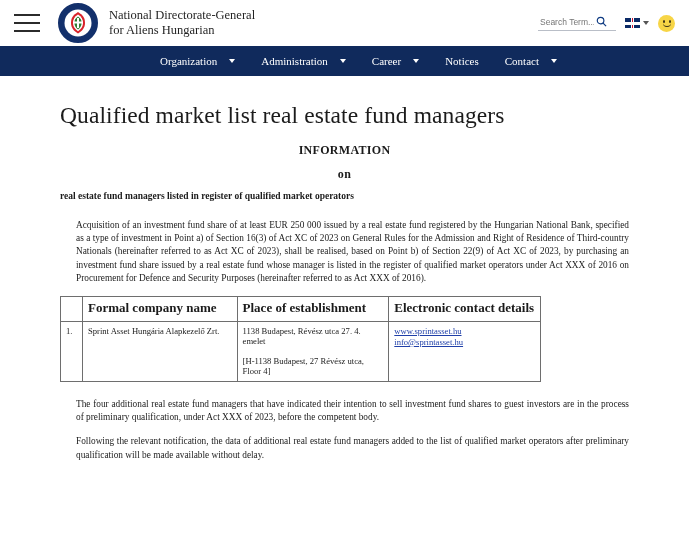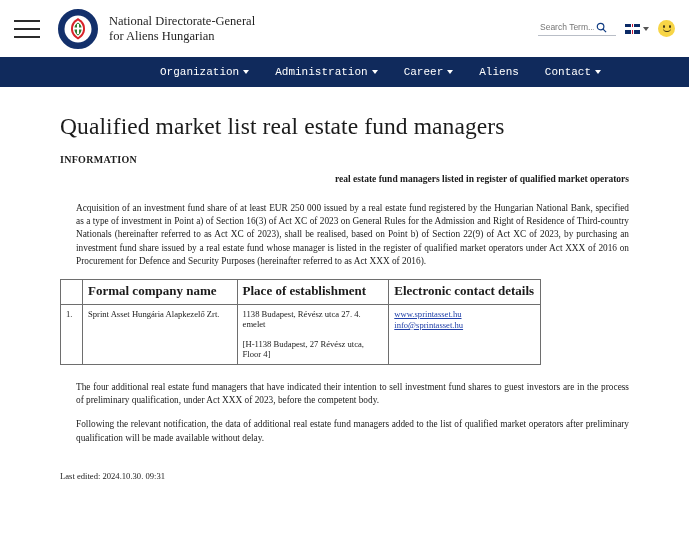--- a/index.html
+++ b/index.html
@@ -11,21 +11,21 @@
     width: 689px;
     height: 553px;
     background: #ffffff;
     font-family: "Liberation Serif", serif;
     color: #1a1a1a;
     overflow: hidden;
   }
 
   
   .header {
-    height: 57px;
+    height: 46px;
     display: flex;
     align-items: center;
     padding: 0 14px;
     background: #ffffff;
     position: relative;
   }
   .hamburger {
     width: 26px;
     height: 18px;
     display: flex;
@@ -148,25 +148,25 @@
   .navbar {
     background: #102a5c;
     height: 30px;
     display: flex;
     align-items: center;
     padding-left: 160px;
     gap: 26px;
   }
   .nav-item {
     color: #ffffff;
-    font-family: Liberation Mono, monospace;
+    font-family: Liberation Serif, serif;
     font-size: 11px;
     display: flex;
     align-items: center;
-    gap: 4px;
+    gap: 12px;
     cursor: pointer;
     white-space: nowrap;
   }
   .nav-item .dcaret {
     width: 0; height: 0;
     border-left: 3px solid transparent;
     border-right: 3px solid transparent;
     border-top: 4px solid #ffffff;
     display: inline-block;
   }
@@ -177,30 +177,31 @@
   }
   .page-title {
     font-family: "Liberation Serif", serif;
     font-size: 23.5px;
     font-weight: 400;
     color: #1b1b1b;
     margin: 26px 0 14px 0;
     letter-spacing: 0.1px;
   }
   .subline {
+    text-align: center;
     font-family: "Liberation Serif", serif;
     font-weight: bold;
-    font-size: 10px;
+    font-size: 12px;
     color: #1b1b1b;
     margin: 0 0 9px 0;
     letter-spacing: 0.3px;
   }
   .subline.thin { font-weight: bold; }
   .subline2 {
-    text-align: right;
+    text-align: left;
     font-family: "Liberation Serif", serif;
     font-weight: bold;
     font-size: 9.5px;
     margin: 0 0 18px 0;
     color: #1b1b1b;
   }
   .para {
     font-family: "Liberation Serif", serif;
     font-size: 9.3px;
     line-height: 13.2px;
@@ -311,33 +312,34 @@
   </div>
   <div class="nav-item">
     <span>Administration</span>
     <span class="dcaret"></span>
   </div>
   <div class="nav-item">
     <span>Career</span>
     <span class="dcaret"></span>
   </div>
   <div class="nav-item">
-    <span>Aliens</span>
+    <span>Notices</span>
   </div>
   <div class="nav-item">
     <span>Contact</span>
     <span class="dcaret"></span>
   </div>
 </div>
 
 <div class="content">
 
   <h1 class="page-title">Qualified market list real estate fund managers</h1>
 
   <div class="subline">INFORMATION</div>
+  <div class="subline thin">on</div>
   <div class="subline2">real estate fund managers listed in register of qualified market operators</div>
 
   <p class="para">Acquisition of an investment fund share of at least EUR 250 000 issued by a real estate fund registered by the Hungarian National Bank, specified as a type of investment in Point a) of Section 16(3) of Act XC of 2023 on General Rules for the Admission and Right of Residence of Third-country Nationals (hereinafter referred to as Act XC of 2023), shall be realised, based on Point b) of Section 22(9) of Act XC of 2023, by purchasing an investment fund share issued by a real estate fund whose manager is listed in the register of qualified market operators under Act XXX of 2016 on Procurement for Defence and Security Purposes (hereinafter referred to as Act XXX of 2016).</p>
 
   <table class="reg">
     <thead>
       <tr>
         <th class="col-num"></th>
         <th class="col-name">Formal company name</th>
         <th class="col-place">Place of establishment</th>
@@ -356,14 +358,13 @@
           <a class="link" href="#">www.sprintasset.hu</a>
           <a class="link" href="#">info@sprintasset.hu</a>
         </td>
       </tr>
     </tbody>
   </table>
 
   <p class="para">The four additional real estate fund managers that have indicated their intention to sell investment fund shares to guest investors are in the process of preliminary qualification, under Act XXX of 2023, before the competent body.</p>
   <p class="para">Following the relevant notification, the data of additional real estate fund managers added to the list of qualified market operators after preliminary qualification will be made available without delay.</p>
 
-  <div class="footer-note">Last edited: 2024.10.30. 09:31</div>
 </div>
 
 </body></html>

